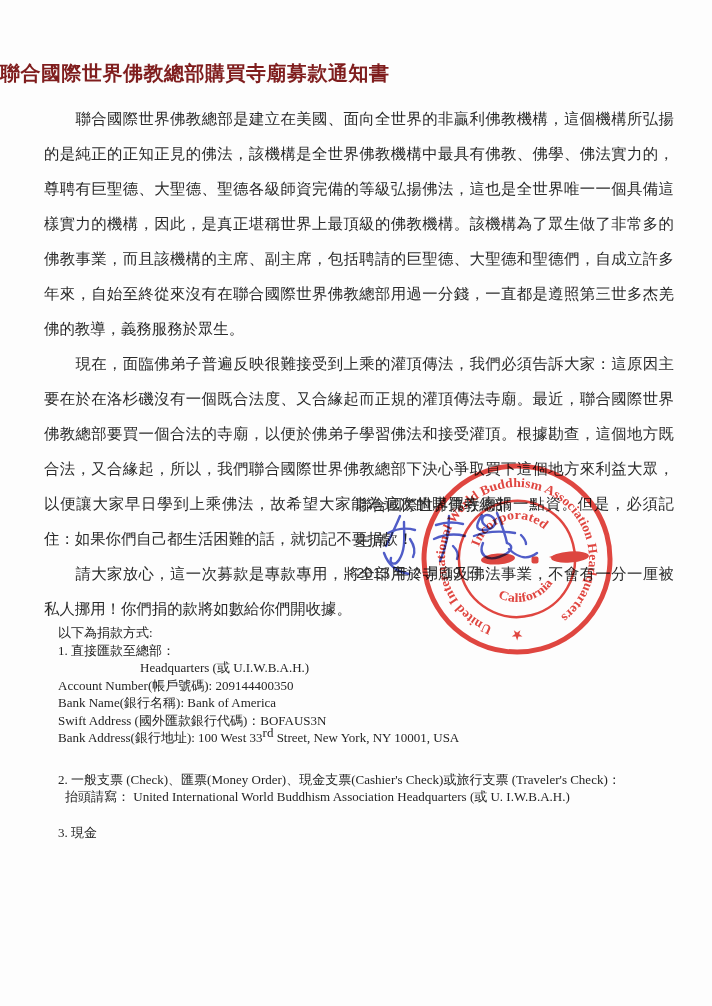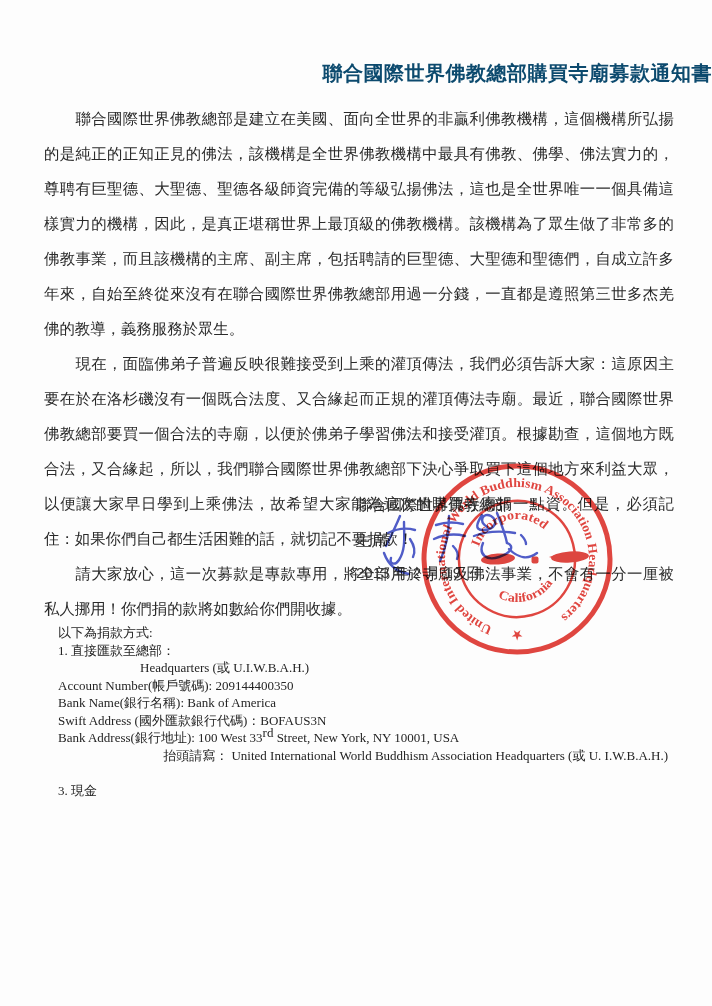--- a/index.html
+++ b/index.html
@@ -4,42 +4,42 @@
 <style>
   html,body{margin:0;padding:0;background:#888;}
   .page{
     position:relative;width:712px;height:1006px;margin:0 auto;
     background:#fdfdfd;overflow:hidden;
     font-family:"Liberation Serif","DejaVu Serif",serif;
     color:#262626;
   }
   .title{
     position:absolute;top:60px;left:0;right:0;
-    text-align:right;font-size:20px;font-weight:bold;
-    letter-spacing:.5px;color:#0c4a6e;
+    text-align:left;font-size:20px;font-weight:bold;
+    letter-spacing:.5px;color:#7f1d1d;
   }
   .body-text{
     position:absolute;left:44px;top:101px;width:630px;
     font-size:15.4px;line-height:35px;text-align:justify;
     color:#2a2a2a;
   }
   .body-text p{margin:0;text-indent:2.05em;}
   .sig-org{position:absolute;left:356px;top:495px;font-size:15.4px;color:#2a2a2a;}
   .sig-role{position:absolute;left:356px;top:531px;font-size:15.4px;color:#2a2a2a;}
   .sig-date{
     position:absolute;left:356px;top:564px;font-size:15px;
     font-family:"Liberation Sans","DejaVu Sans",sans-serif;color:#333;
   }
   .donation{
     position:absolute;left:58px;top:624px;width:610px;
     font-size:13px;line-height:17.5px;color:#242424;
   }
   .donation div{margin:0;}
   .acct-wrap{padding-left:82px;}
-  .payee-line{padding-left:7px;text-align:right;}
+  .payee-line{padding-left:7px;}
   .m2-heading{margin-top:24px !important;}
   .m3-heading{margin-top:18px !important;}
   sup{font-size:13px;vertical-align:super;line-height:0;}
   .stamp-svg{
     position:absolute;left:417px;top:463px;width:200px;height:196px;
     mix-blend-mode:multiply;opacity:.94;
   }
   .sign-svg{
     position:absolute;left:378px;top:503px;width:185px;height:80px;
     mix-blend-mode:multiply;
@@ -122,17 +122,18 @@
   </svg>
 
   <div class="donation">
     <div>以下為捐款方式:</div>
     <div>1. 直接匯款至總部：</div>
     <div class="acct-wrap">Headquarters (或 U.I.W.B.A.H.)</div>
     <div>Account Number(帳戶號碼): 209144400350</div>
     <div>Bank Name(銀行名稱): Bank of America</div>
     <div>Swift Address (國外匯款銀行代碼)：BOFAUS3N</div>
     <div><span>Bank Address(銀行地址): 100 West 33</span><sup>rd</sup><span> Street, New York, NY 10001, USA</span></div>
+    <div class="m2-heading">2. 一般支票 (Check)、匯票(Money Order)、現金支票(Cashier's Check)或旅行支票 (Traveler's Check)：</div>
     <div class="payee-line">抬頭請寫： United International World Buddhism Association Headquarters (或 U. I.W.B.A.H.)</div>
     <div class="m3-heading">3. 現金</div>
   </div>
 
 </div>
 
 </body></html>

